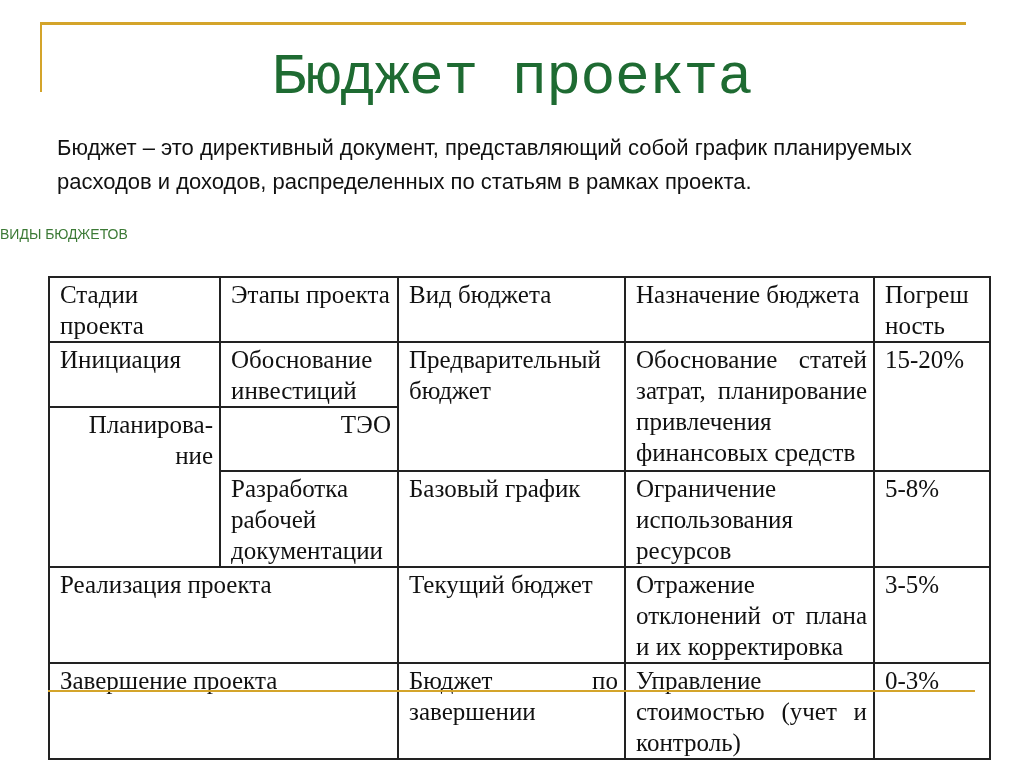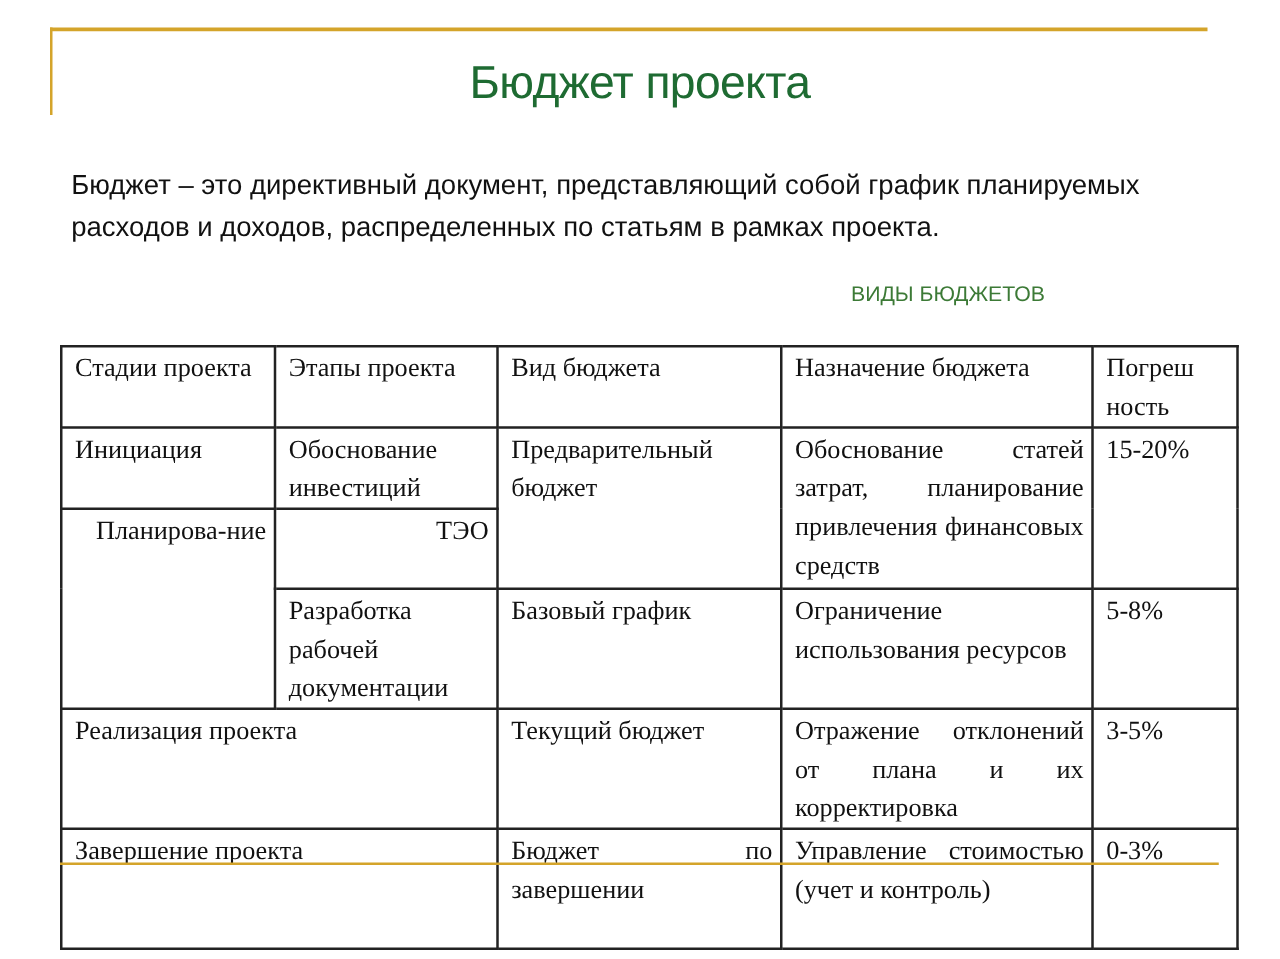--- a/index.html
+++ b/index.html
@@ -5,34 +5,34 @@
   html, body { margin: 0; padding: 0; }
   body {
     width: 1024px; height: 767px; background: #ffffff; position: relative; overflow: hidden;
     font-family: "Liberation Serif", serif;
   }
   .gold-top { position: absolute; left: 40px; top: 22px; width: 926px; height: 3px; background: #d4a42a; }
   .gold-left { position: absolute; left: 40px; top: 22px; width: 2px; height: 70px; background: #d4a42a; }
   .gold-bottom { position: absolute; left: 48px; top: 690px; width: 927px; height: 2px; background: #d4a42a; z-index: 5; }
   .title {
     position: absolute; left: 0; width: 1024px; top: 45px; text-align: center;
-    font-family: Liberation Sans, sans-serif; font-size: 37px; color: #1e6b32; letter-spacing: -0.5px;
+    font-family: Liberation Mono, monospace; font-size: 58px; color: #1e6b32; letter-spacing: -0.5px;
   }
   .definition {
     position: absolute; left: 57px; top: 131px; width: 930px;
     font-family: "Liberation Sans", sans-serif; font-size: 22px; line-height: 34px; color: #111;
   }
   .subheading {
-    position: absolute; left: 0; width: 836px; top: 226px; text-align: right;
-    font-family: "Liberation Sans", sans-serif; font-size: 17px; color: #3c7a36;
+    position: absolute; left: 0; width: 836px; top: 226px; text-align: left;
+    font-family: "Liberation Sans", sans-serif; font-size: 14px; color: #3c7a36;
   }
   table.budget {
     position: absolute; left: 48px; top: 276px; border-collapse: collapse; table-layout: fixed;
     width: 941px;
-    font-family: "Liberation Serif", serif; font-size: 21px; color: #111; line-height: 31px;
+    font-family: "Liberation Serif", serif; font-size: 25px; color: #111; line-height: 31px;
   }
   table.budget td {
     border: 2px solid #222; vertical-align: top; padding: 1px 6px 0 10px;
   }
   .row-head td { height: 60px; }
   .r1 td { height: 61px; }
   .r2 td { height: 61px; text-align: right; }
   .r3 td { height: 93px; }
   .r4 td { height: 93px; margin-top: 42px; }
   .r5 td { height: 93px; }

